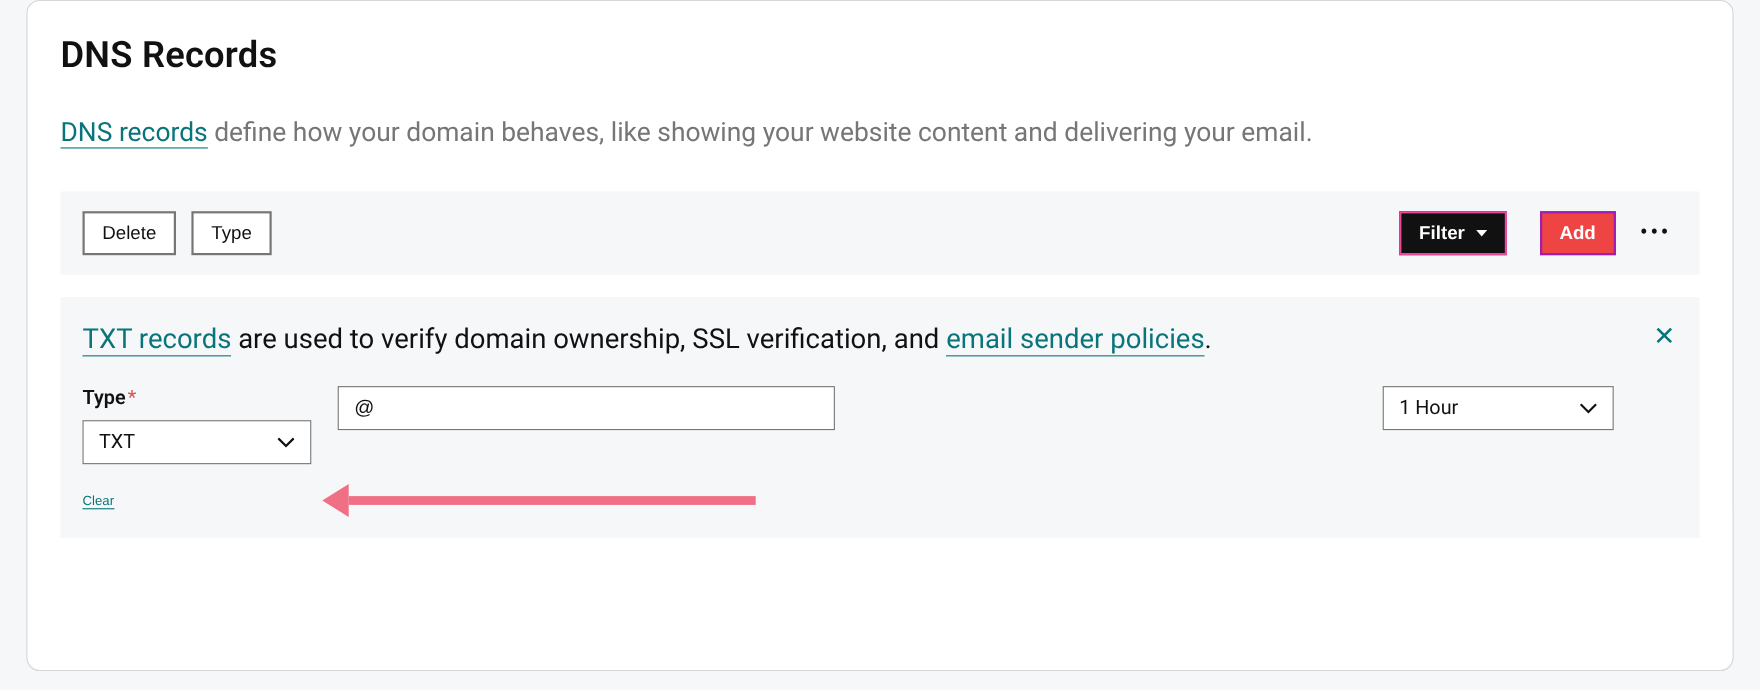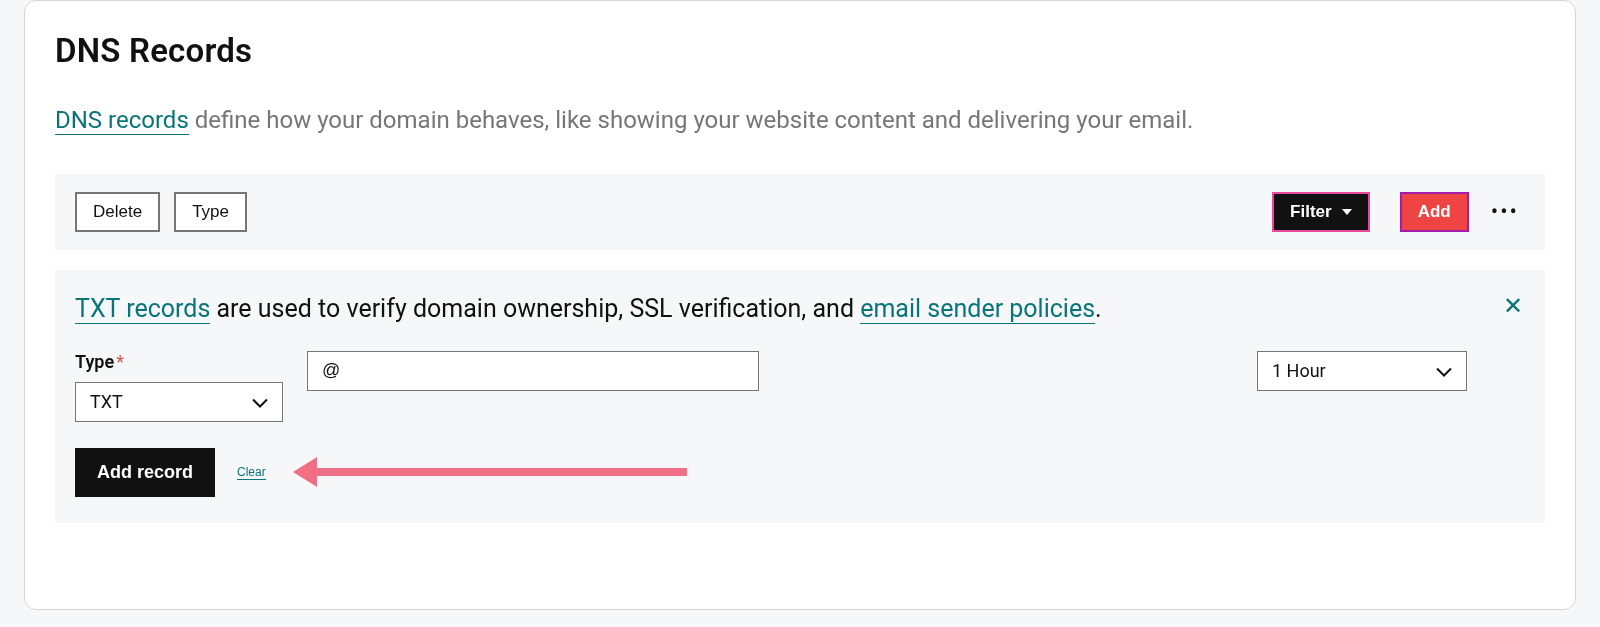--- a/index.html
+++ b/index.html
@@ -224,21 +224,20 @@
             <span class="chev">
               <svg width="16" height="10" viewBox="0 0 16 10">
                   <path d="M1 1 L8 8 L15 1" stroke="#111" stroke-width="2" fill="none"></path>
                 </svg>
             </span>
           </div>
         </div>
       </div>
 
       <div class="actions">
-        <button class="btn-primary">Add record</button>
         <button class="link">Clear</button>
         <div class="arrow-annot">
           <span class="arrow-head"></span>
           <span class="arrow-line"></span>
         </div>
       </div>
     </div>
   </div>
 </div>
 

